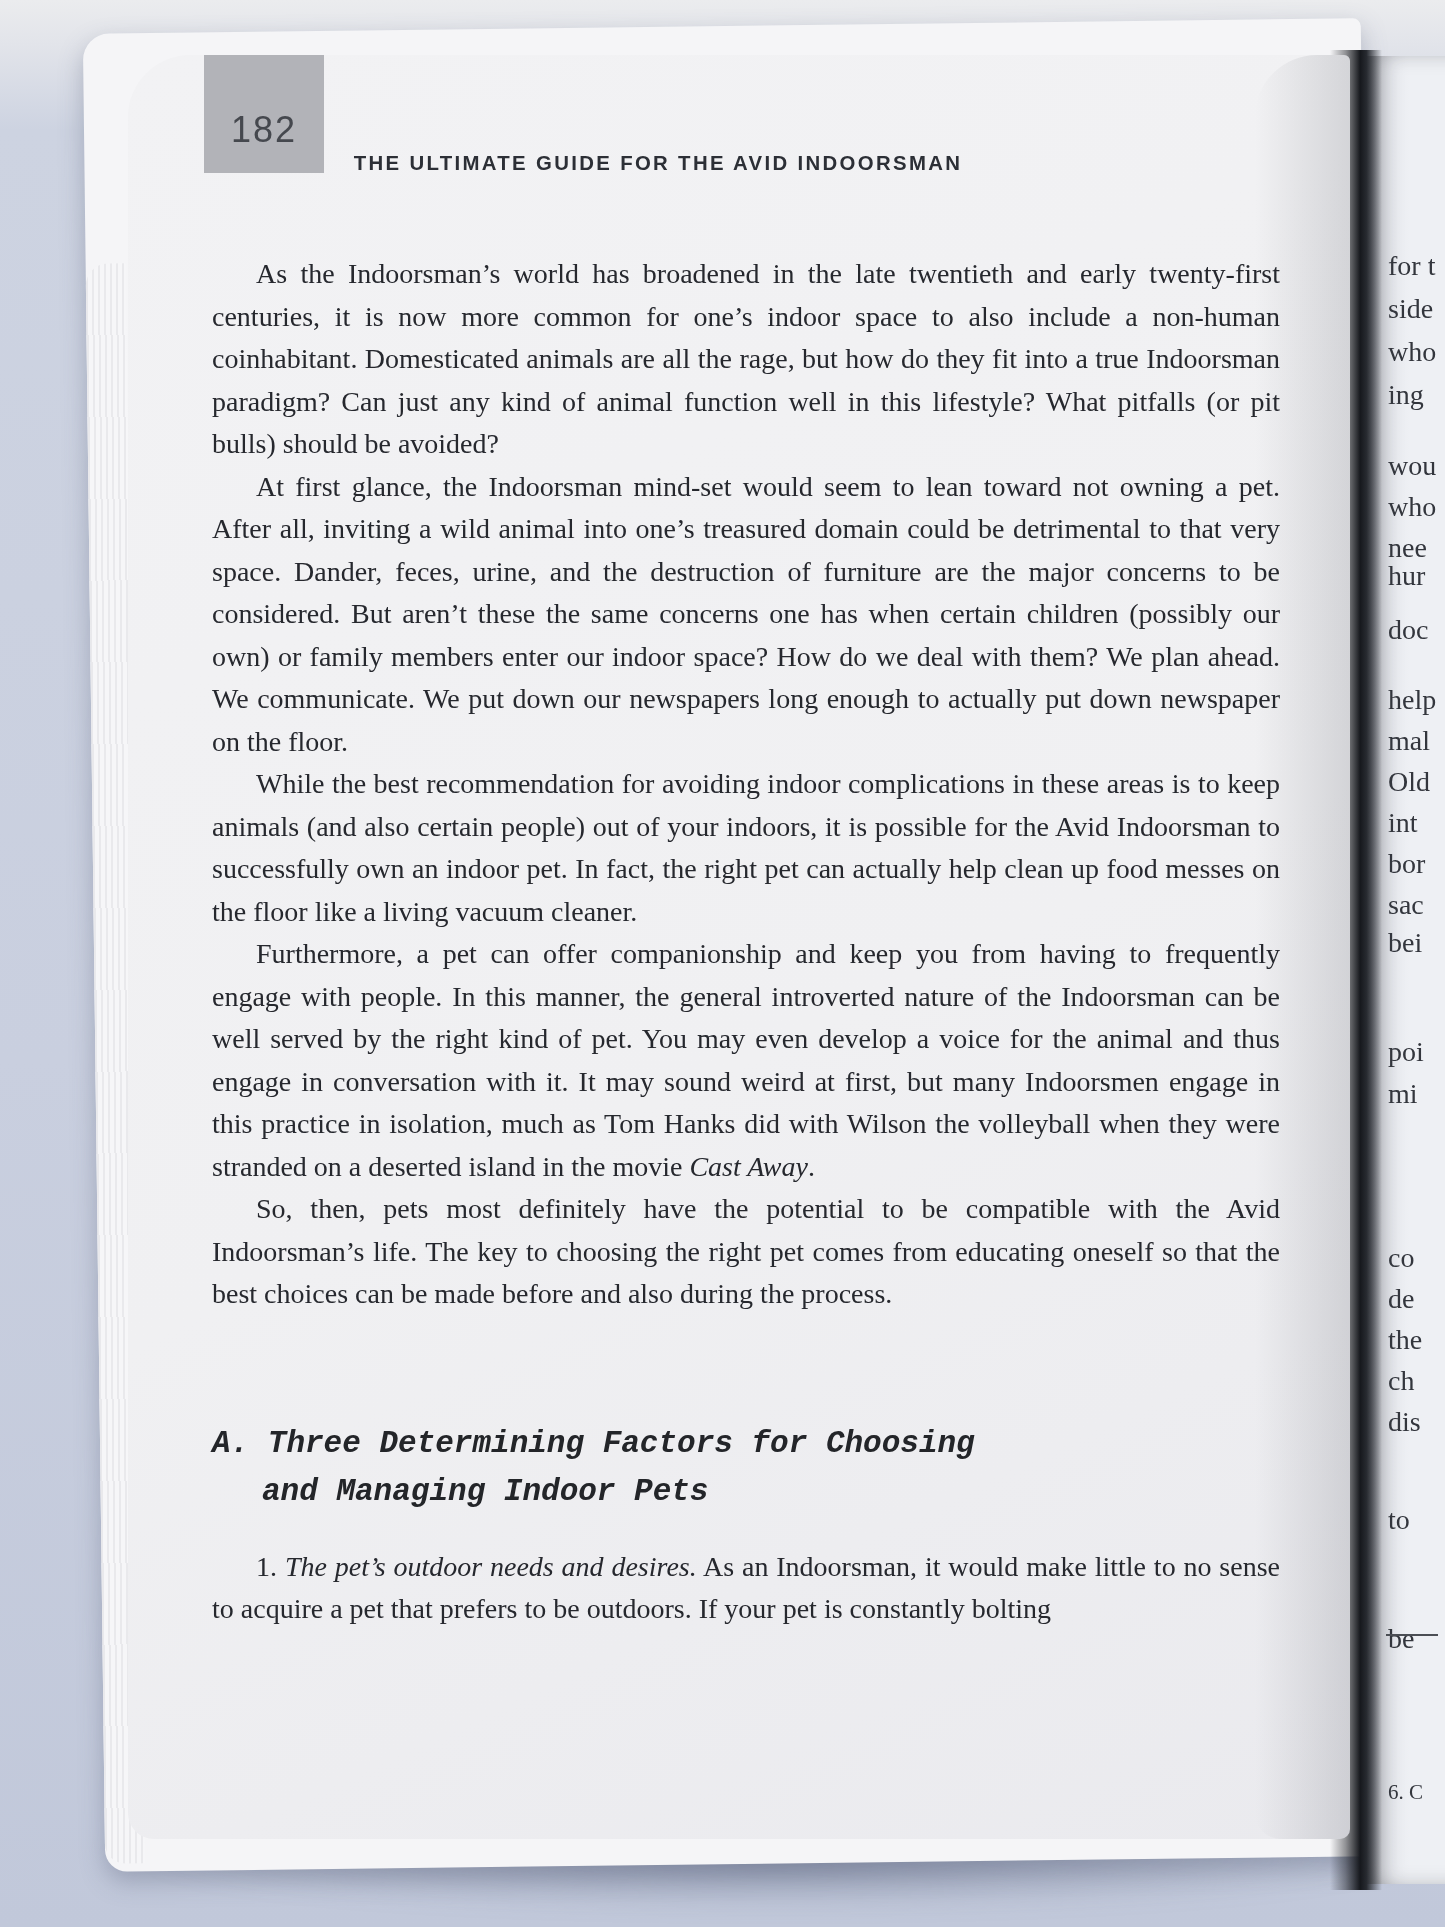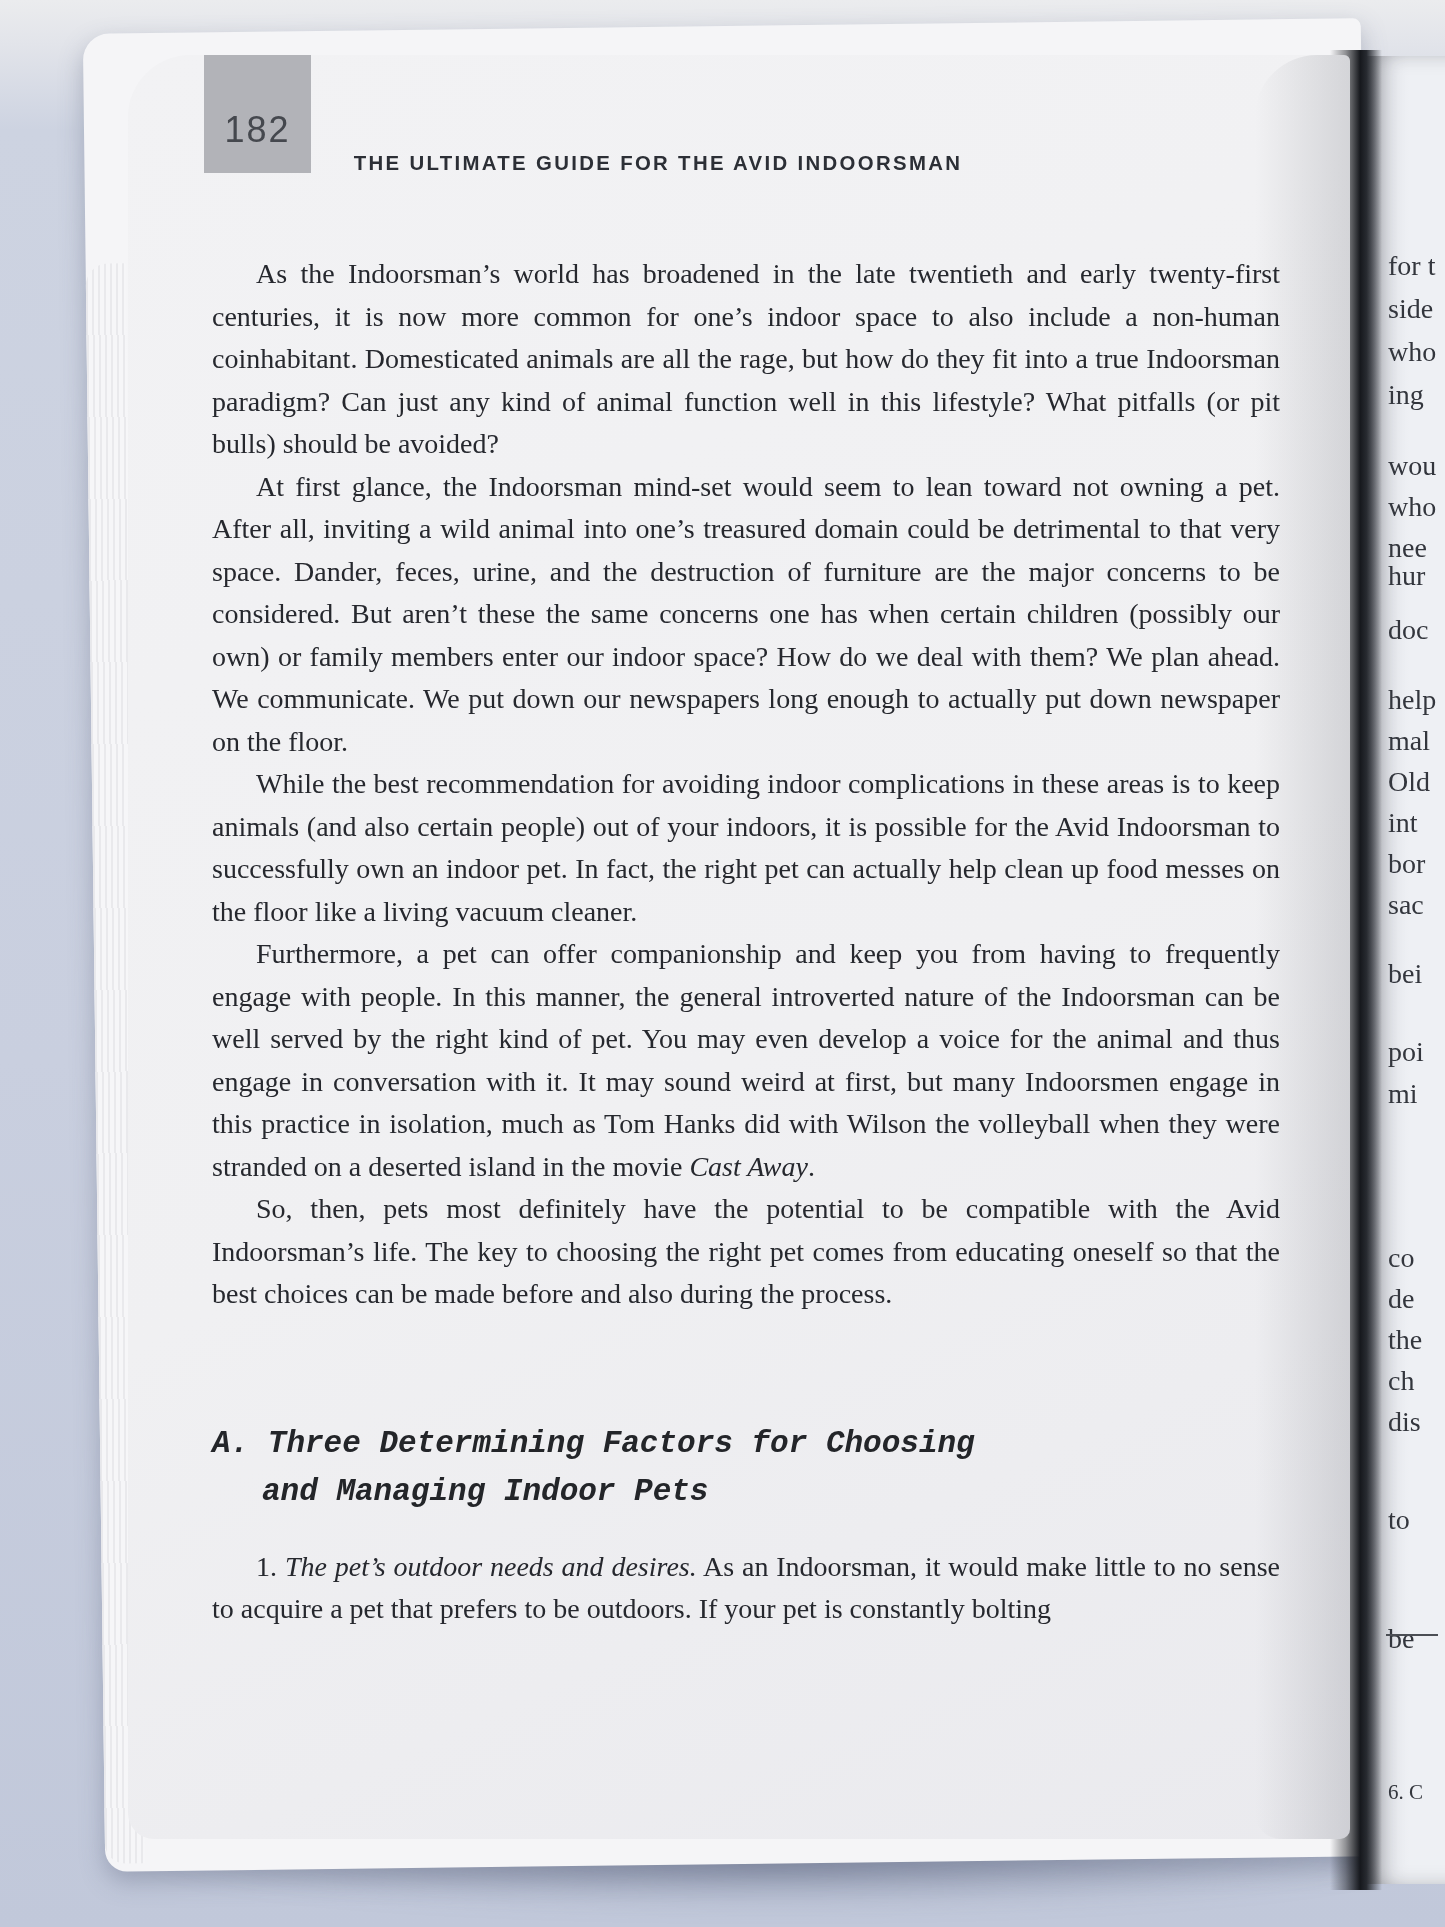--- a/index.html
+++ b/index.html
@@ -28,21 +28,21 @@
   .frag.fn{font-size:21px;}
   
   .gutter{position:absolute;left:1330px;top:50px;width:52px;height:1840px;z-index:4;
       background:linear-gradient(to right,rgba(21,23,28,0) 0%,rgba(21,23,28,.45) 30%,#16181d 58%,#272a30 70%,rgba(39,42,48,0) 100%);}
   
   .main-page{position:absolute;left:128px;top:55px;width:1222px;height:1784px;z-index:5;
       background:linear-gradient(155deg,#f2f2f4 0%,#f0f0f2 55%,#eaeaee 100%);
       border-radius:62px 6px 10px 26px;}
   .page-curve-shade{position:absolute;right:0;top:0;bottom:0;width:95px;border-radius:inherit;
       background:linear-gradient(to right,rgba(60,64,76,0),rgba(60,64,76,.16));pointer-events:none;}
-  .page-num-box{position:absolute;left:76px;top:0;width:107px;height:118px;background:#b2b3b8;
+  .page-num-box{position:absolute;left:76px;top:0;width:120px;height:118px;background:#b2b3b8;
       display:flex;align-items:flex-end;justify-content:center;padding-bottom:22px;box-sizing:border-box;}
   .page-num-box span{font-family:"Liberation Sans",sans-serif;font-size:36px;font-weight:400;
       color:#45484e;letter-spacing:2px;}
   .running-head{position:absolute;left:90px;top:96px;width:880px;text-align:center;
       font-family:"Liberation Sans",sans-serif;font-weight:bold;font-size:21px;
       letter-spacing:2.4px;color:#2c2f36;transform:scaleX(.97);}
   .chapter-title{position:absolute;left:0;top:160px;width:1030px;margin:0;text-align:center;
       font-family:"Liberation Sans",sans-serif;font-weight:bold;font-size:38px;
       letter-spacing:.5px;color:#212327;}
   .body-text{position:absolute;left:84px;top:198px;width:1068px;
@@ -74,21 +74,21 @@
     <span class="frag" style="top:391px">who</span>
     <span class="frag" style="top:432px">nee</span>
     <span class="frag" style="top:460px">hur</span>
     <span class="frag" style="top:514px">doc</span>
     <span class="frag" style="top:584px">help</span>
     <span class="frag" style="top:625px">mal</span>
     <span class="frag" style="top:666px">Old</span>
     <span class="frag" style="top:707px">int</span>
     <span class="frag" style="top:748px">bor</span>
     <span class="frag" style="top:789px">sac</span>
-    <span class="frag" style="top:858px">bei</span>
+    <span class="frag" style="top:827px">bei</span>
     <span class="frag" style="top:936px">poi</span>
     <span class="frag" style="top:978px">mi</span>
     <span class="frag" style="top:1142px">co</span>
     <span class="frag" style="top:1183px">de</span>
     <span class="frag" style="top:1224px">the</span>
     <span class="frag" style="top:1265px">ch</span>
     <span class="frag" style="top:1306px">dis</span>
     <span class="frag" style="top:1404px">to</span>
     <span class="frag" style="top:1523px">be</span>
     <div class="fn-rule" style="top:1578px"></div>

